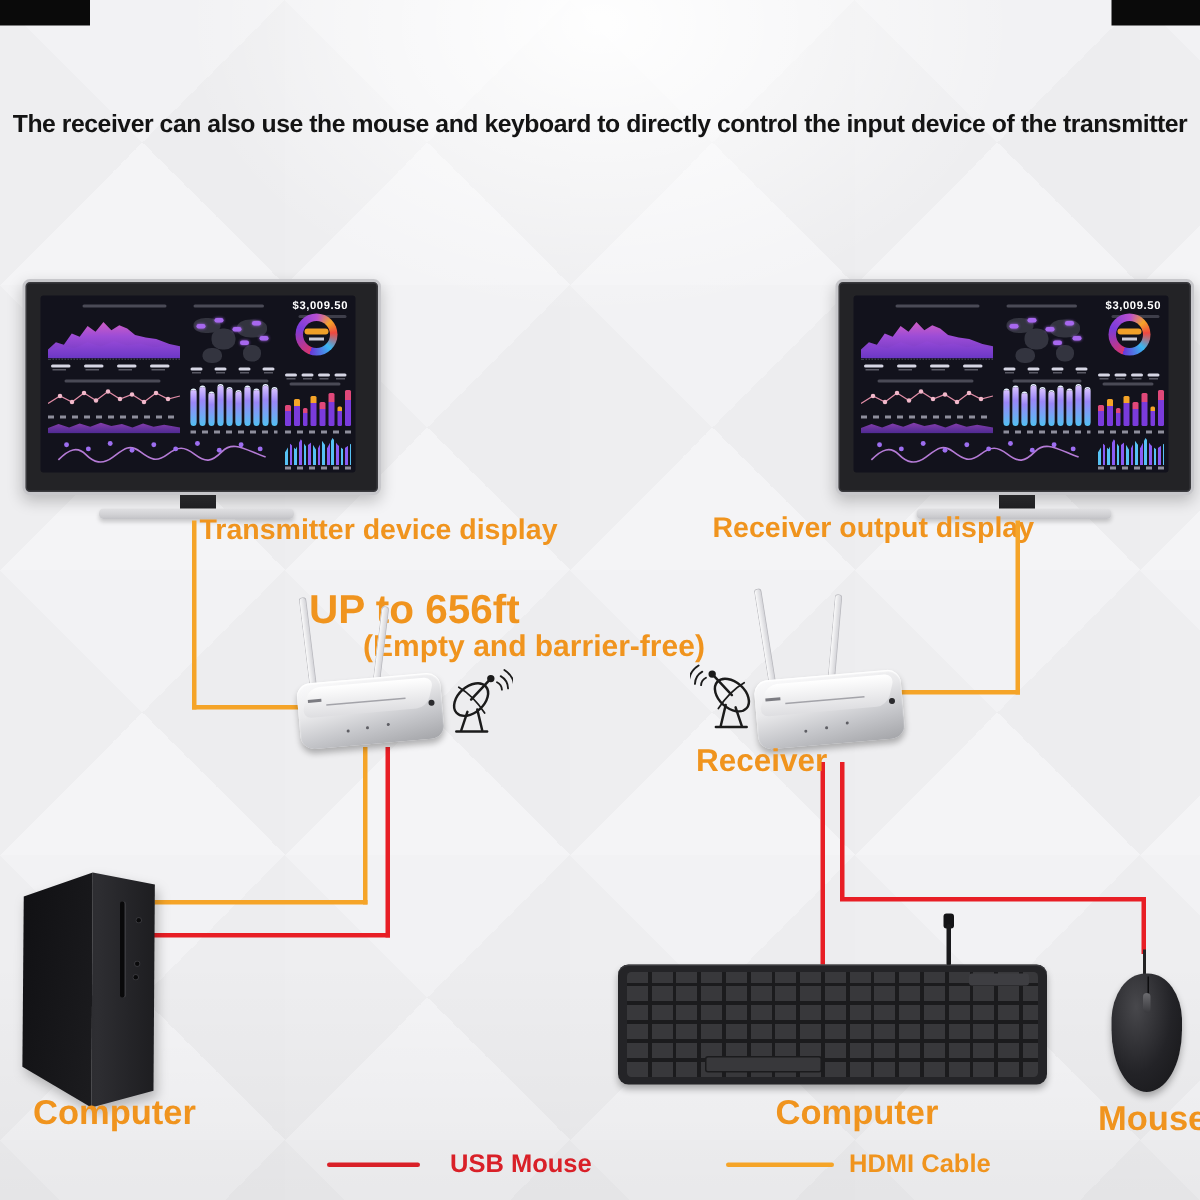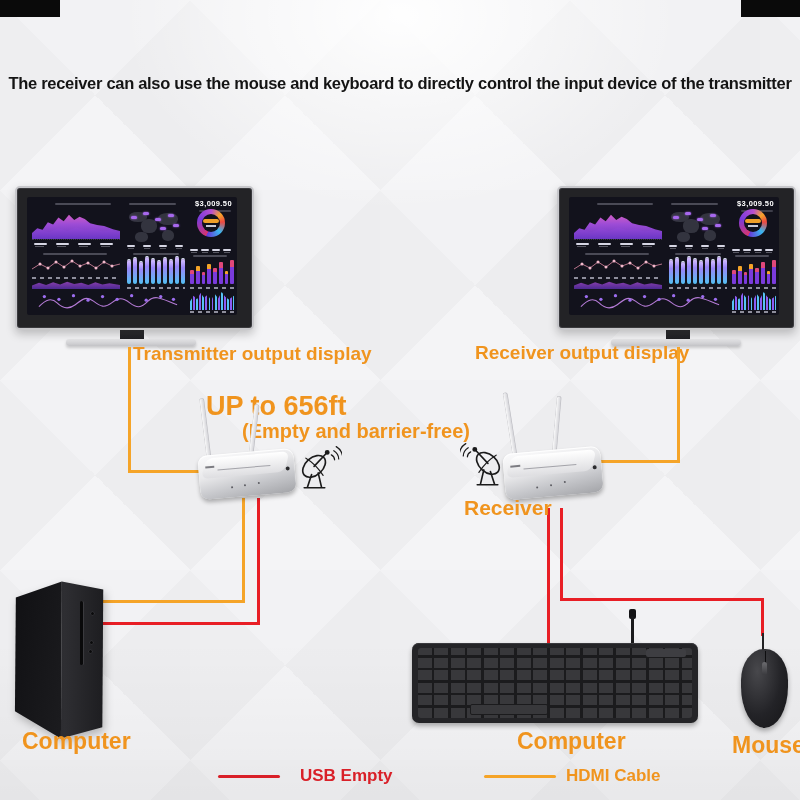--- a/index.html
+++ b/index.html
@@ -331,21 +331,21 @@
               <circle cx="134" cy="5" r="1.8"></circle>
               <circle cx="148" cy="8" r="1.8"></circle>
           </g>
         </svg>
         <div class="ds-hist"></div>
         <div class="ds-nums" style="left:163px;top:114px;width:44px;"></div>
       </div>
       </div>
   </div>
 
-  <div class="olabel" style="left:133px;top:343px;font-size:19px;">Transmitter output display</div>
+  <div class="olabel" style="left:133px;top:343px;font-size:19px;">Transmitter device display</div>
   <div class="olabel" style="left:475px;top:342px;font-size:19px;">Receiver output display</div>
 
   <div class="olabel" style="left:206px;top:391px;width:300px;text-align:left;font-size:27px;">UP to 656ft</div>
   <div class="olabel" style="left:206px;top:420px;width:300px;text-align:center;font-size:20px;">(Empty and barrier-free)</div>
 
   <div class="cable hdmi" style="left:128px;top:347px;width:3px;height:126px;"></div>
   <div class="cable hdmi" style="left:128px;top:470px;width:78px;height:3px;"></div>
   <div class="cable hdmi" style="left:677px;top:347px;width:3px;height:116px;"></div>
   <div class="cable hdmi" style="left:598px;top:460px;width:82px;height:3px;"></div>
   <div class="cable hdmi" style="left:242px;top:498px;width:3px;height:105px;"></div>
@@ -427,17 +427,17 @@
   <div class="olabel" style="left:517px;top:728px;font-size:23px;">Computer</div>
 
   <div class="m-cord"></div>
   <div class="mouse">
     <div class="seam"></div>
     <div class="wheel"></div>
   </div>
   <div class="olabel" style="left:732px;top:732px;font-size:23px;">Mouse</div>
 
   <div class="leg-line usb" style="left:218px;width:62px;background:var(--legend-usb-text,#D92028);"></div>
-  <div class="leg-text" style="left:300px;color:var(--legend-usb-text,#D92028);">USB Empty</div>
+  <div class="leg-text" style="left:300px;color:var(--legend-usb-text,#D92028);">USB Mouse</div>
   <div class="leg-line hdmi" style="left:484px;width:72px;"></div>
   <div class="leg-text" style="left:566px;color:var(--label-orange,#F0941E);">HDMI Cable</div>
 
 </div>
 
 </body></html>

